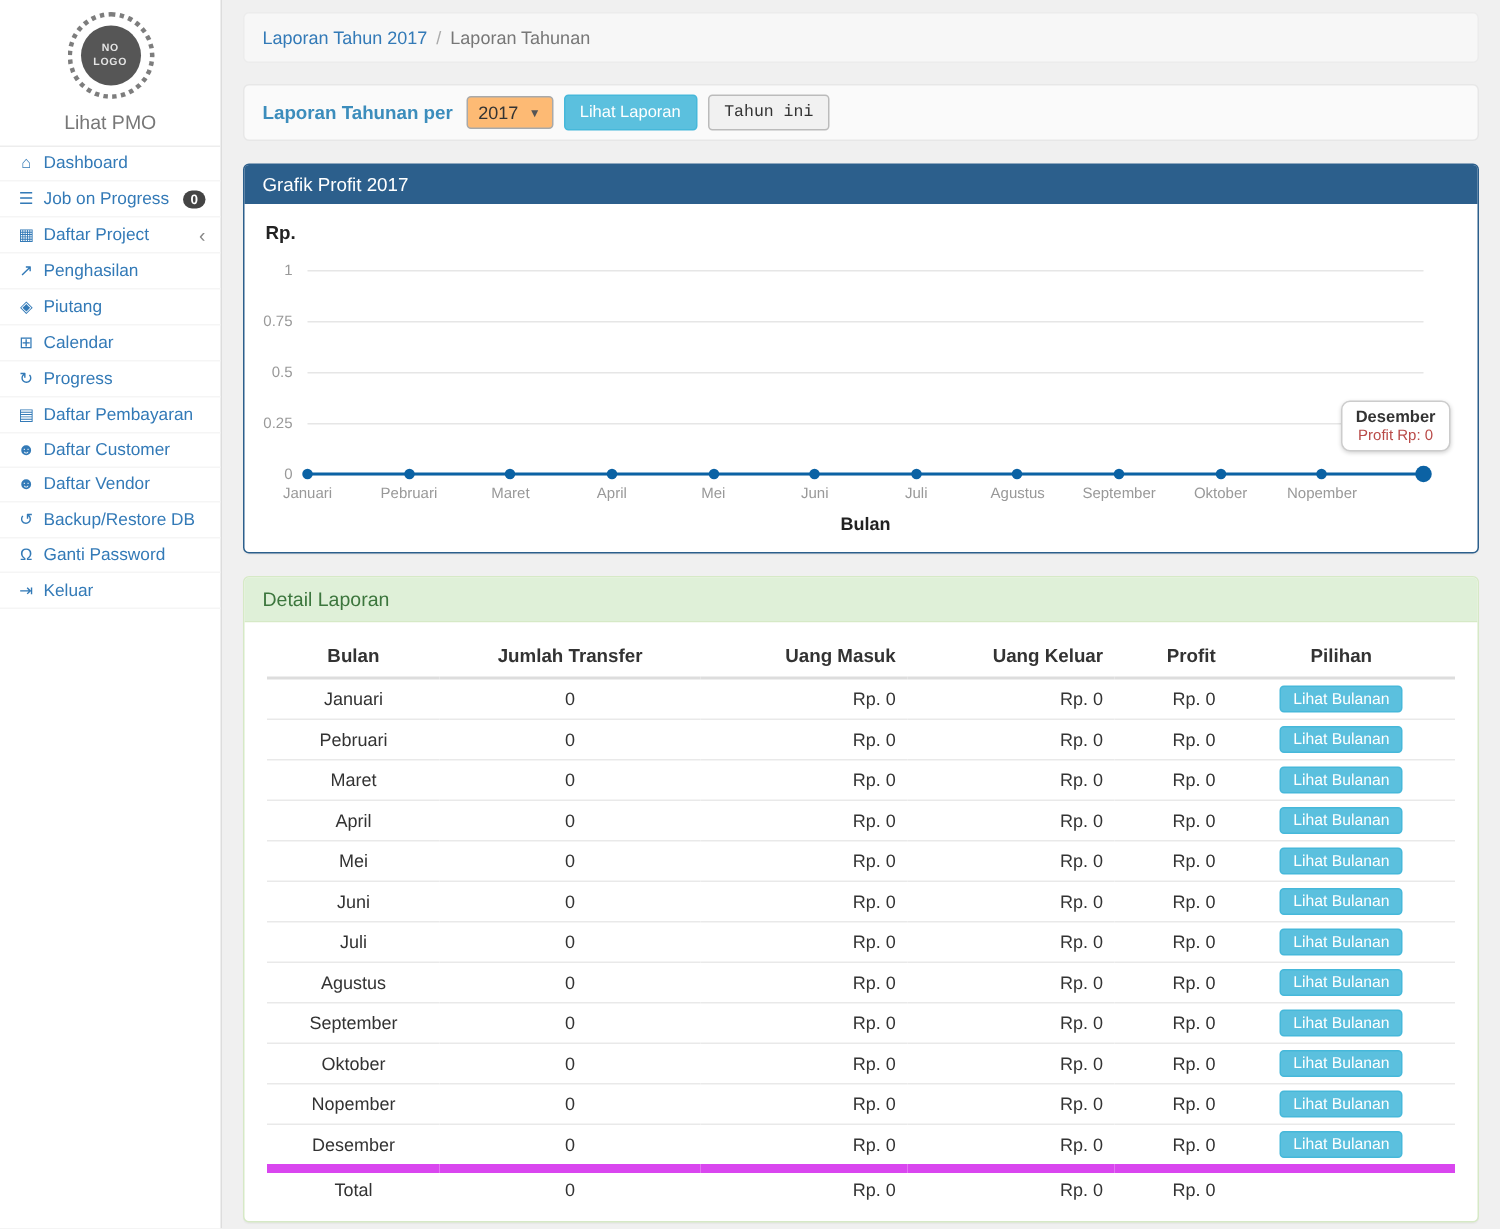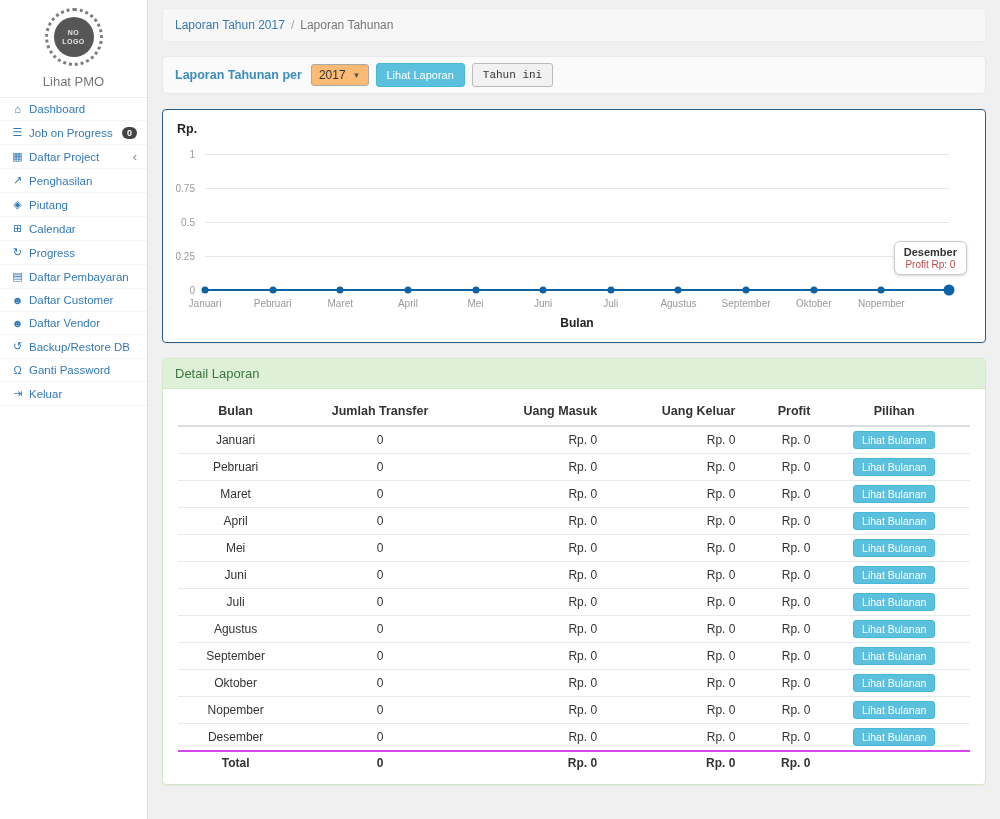--- a/index.html
+++ b/index.html
@@ -72,21 +72,21 @@
   .ctt-value { font-size:10px; color:#b94a48; margin-top:1px; }
 
   
   .panel-body-table { padding:8px 15px 10px; }
   .tbl { width:100%; border-collapse:collapse; font-size:12px; }
   .tbl th { padding:7px 8px; border-bottom:2px solid #ddd; font-size:12.5px; color:#333; }
   .tbl td { padding:4px 8px; border-top:1px solid #e9e9e9; }
   .al-c { text-align:center; } .al-r { text-align:right; }
   .btn-mini { background:#5bc0de; border:1px solid #46b8da; color:#fff; font-size:10.5px;
     padding:2px 8px; border-radius:3px; cursor:pointer; }
-  .total-row td { font-weight:bold; border-top:2px solid #d946ef; }
+  .total-row td { font-weight:normal; border-top:6px solid #d946ef; }
 
   .footer { text-align:center; font-size:11.5px; color:#737373; padding:15px 0 0; }
 </style>
 </head>
 <body>
 
 <div class="app">
 
   <aside class="sidebar">
     <div class="brand">
@@ -166,20 +166,21 @@
       <span class="filter-label">Laporan Tahunan per</span>
       <span class="year-select">
         <span>2017</span>
         <span class="caret">▼</span>
       </span>
       <button class="btn btn-info">Lihat Laporan</button>
       <button class="btn btn-default">Tahun ini</button>
     </div>
 
     <section class="panel panel-chart">
+      <header class="ph-blue">Grafik Profit 2017</header>
       <div class="chart-body" id="chart">
           <div class="chart-ylab">Rp.</div>
           <div class="ytick" style="top: 175px;">0</div>
           <div class="ytick" style="top: 141px;">0.25</div>
           <div class="ytick" style="top: 107px;">0.5</div>
           <div class="ytick" style="top: 73px;">0.75</div>
           <div class="ytick" style="top: 39px;">1</div>
           <div class="chart-plot">
             <div class="gridline" style="top: 100%;"></div>
             <div class="gridline" style="top: 75%;"></div>

